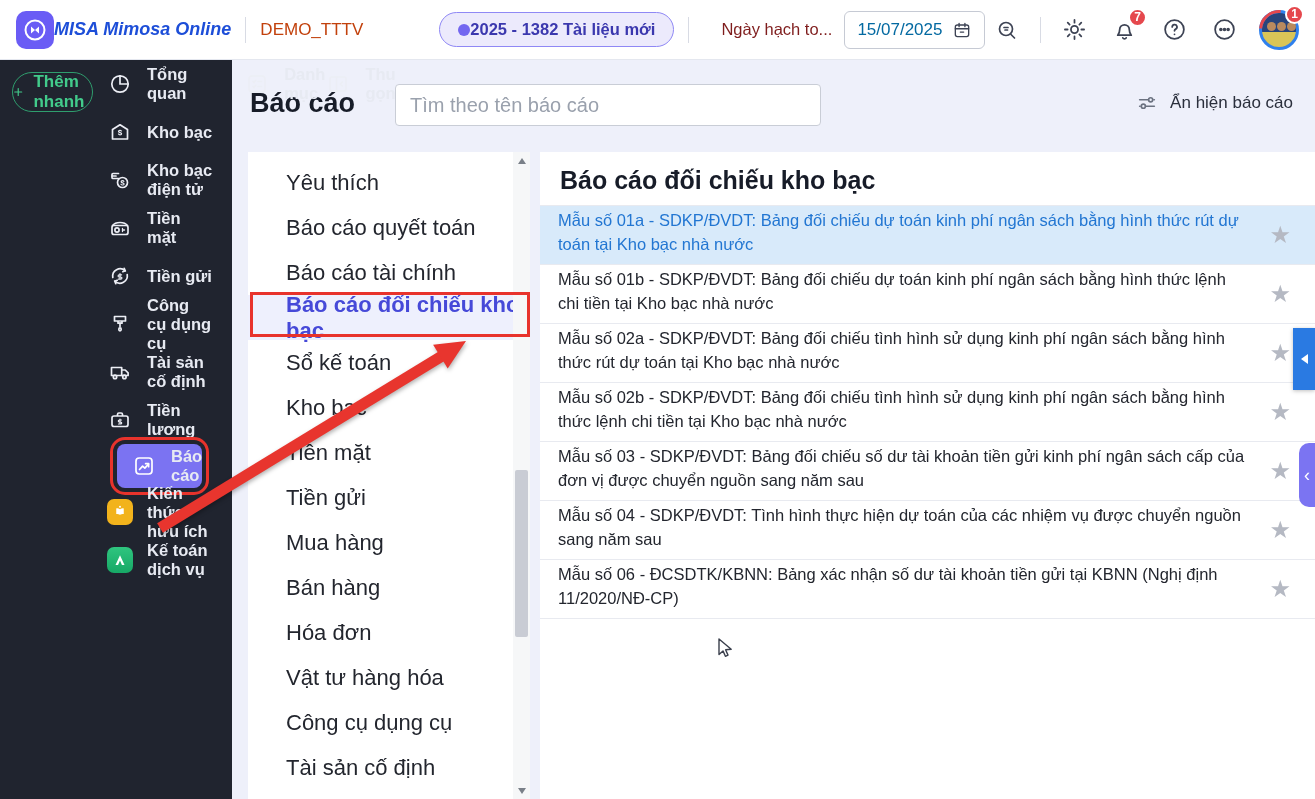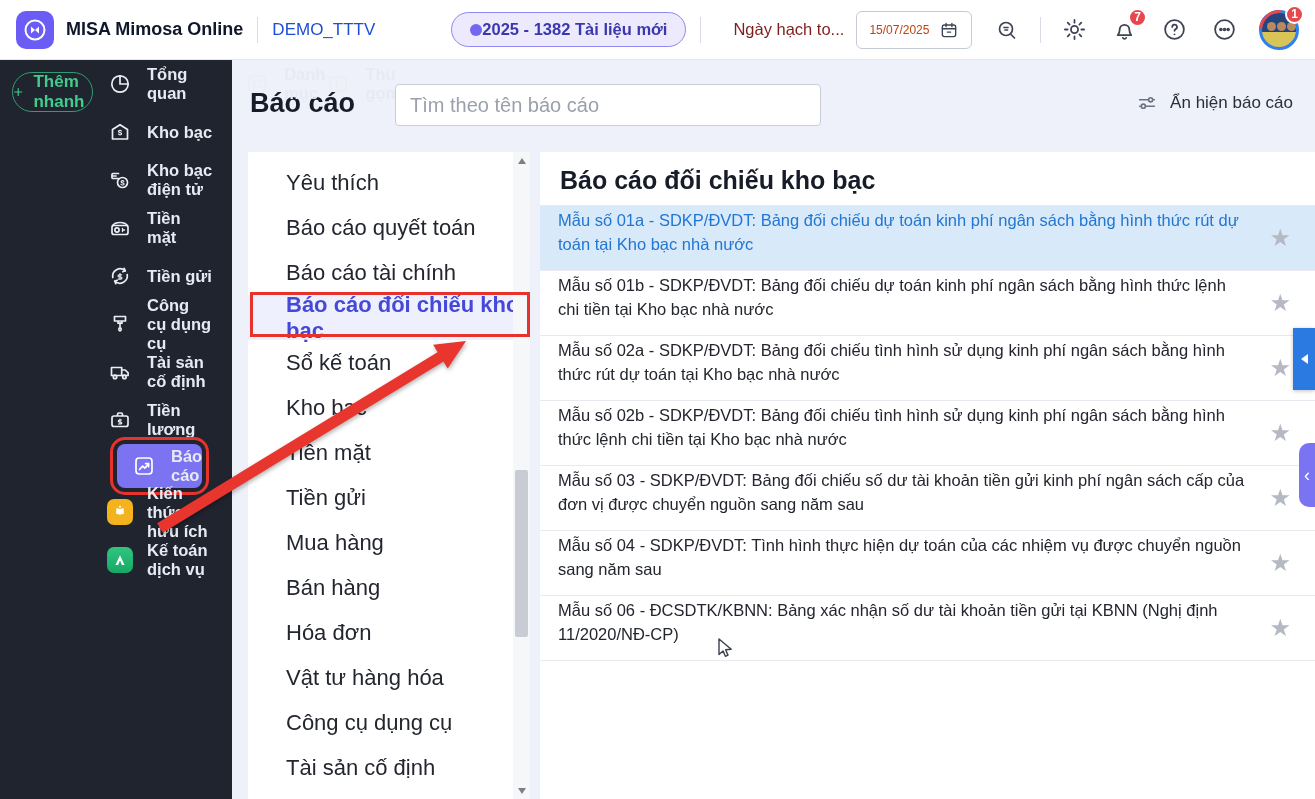--- a/index.html
+++ b/index.html
@@ -5,32 +5,32 @@
   * { margin:0; padding:0; box-sizing:border-box; }
   html,body { width:1315px; height:799px; overflow:hidden;
     font-family:"Liberation Sans", sans-serif; background:#eef0fa; }
 
   
   .header { position:absolute; left:0; top:0; width:1315px; height:60px;
     background:#fff; border-bottom:1px solid #e4e7ef; display:flex; align-items:center;
     padding:0 16px; z-index:20; }
   .logo { width:38px; height:38px; border-radius:10px; background:#6a5cf5;
     display:flex; align-items:center; justify-content:center; flex:0 0 auto; }
-  .brand { margin-left:12px; font-size:18px; font-weight:700; color:#0f172a; }
+  .brand { font-size:18px; font-weight:700; color:#1d4ed8;font-style:italic; }
   .vdiv { width:1px; height:26px; background:#d8dbe4; margin:0 14px; flex:0 0 auto; }
-  .workspace { font-size:17px; color:#1d4ed8; }
+  .workspace { font-size:17px; color:#c2410c; }
   .pill { margin-left:76px; display:flex; align-items:center; 
     background:#eceafc; border:1px solid #8f88f5; border-radius:18px;
     height:35px; padding:0 18px; }
   .pill .dot { width:12px; height:12px; border-radius:50%; background:#7367f0; }
   .pill .pill-text { font-size:16.5px; font-weight:700; color:#3b38ae; }
   .date-label { margin-left:18px; font-size:16.5px; color:#7f1d1d; white-space:nowrap; }
   .date-box { margin-left:12px; display:flex; align-items:center; gap:10px;
     border:1px solid #c6cad4; border-radius:6px; height:38px; padding:0 12px; background:#fff; }
-  .date-box .date-value { font-size:12px; color:#c2410c; }
+  .date-box .date-value { font-size:17px; color:#0369a1; }
   .hicons { margin-left:auto; display:flex; align-items:center; gap:20px; }
   .hicon { position:relative; width:30px; height:30px; display:flex; align-items:center;
     justify-content:center; color:#3d4354; cursor:pointer; }
   .badge { position:absolute; top:-7px; right:-8px; min-width:19px; height:19px;
     border-radius:10px; background:#e5484d; color:#fff; font-size:12px; font-weight:700;
     display:flex; align-items:center; justify-content:center; padding:0 4px; border:2px solid #fff; }
   .avatar { position:relative; width:40px; height:40px; border-radius:50%;
     border:3px solid #2f80ed; background:linear-gradient(180deg,#27447c 55%, #d9c557 55%);
     flex:0 0 auto; }
   .avatar::before { content:""; position:absolute; inset:-3px; border-radius:50%;
@@ -82,21 +82,21 @@
     border-bottom:6px solid #7a8088; }
   .tri-down { width:0; height:0; border-left:4.5px solid transparent; border-right:4.5px solid transparent;
     border-top:6px solid #7a8088; }
   .sb-thumb { position:absolute; left:2px; width:13px; top:318px; height:167px;
     background:#c9ccd4; border-radius:2px; }
 
   
   .rep-panel { position:absolute; left:308px; right:0; top:92px; bottom:0; background:#fff; }
   .rep-title { padding:14px 0 10px 20px; font-size:25px; font-weight:700; color:#171c28; }
   .rep-list { border-top:1px solid #e8eaf0; }
-  .rep-row { position:relative; min-height:49px; padding:3px 70px 14px 18px;
+  .rep-row { position:relative; min-height:49px; padding:3px 70px 8px 18px;
     border-bottom:1px solid #e8eaf0; display:flex; align-items:center; cursor:pointer; }
   .rep-row .rep-text { font-size:16.5px; line-height:23.5px; color:#23262e; }
   .rep-row.selected { background:#d8eafa; }
   .rep-row.selected .rep-text { color:#2276d2; }
   .star { position:absolute; right:24px; top:50%; transform:translateY(-50%);
     font-size:24px; color:#b5b9c3; }
 
   
   .blue-tab { position:absolute; right:0; top:328px; width:22px; height:62px; background:#2a7ae2;
     display:flex; align-items:center; justify-content:center; z-index:30; cursor:pointer;

